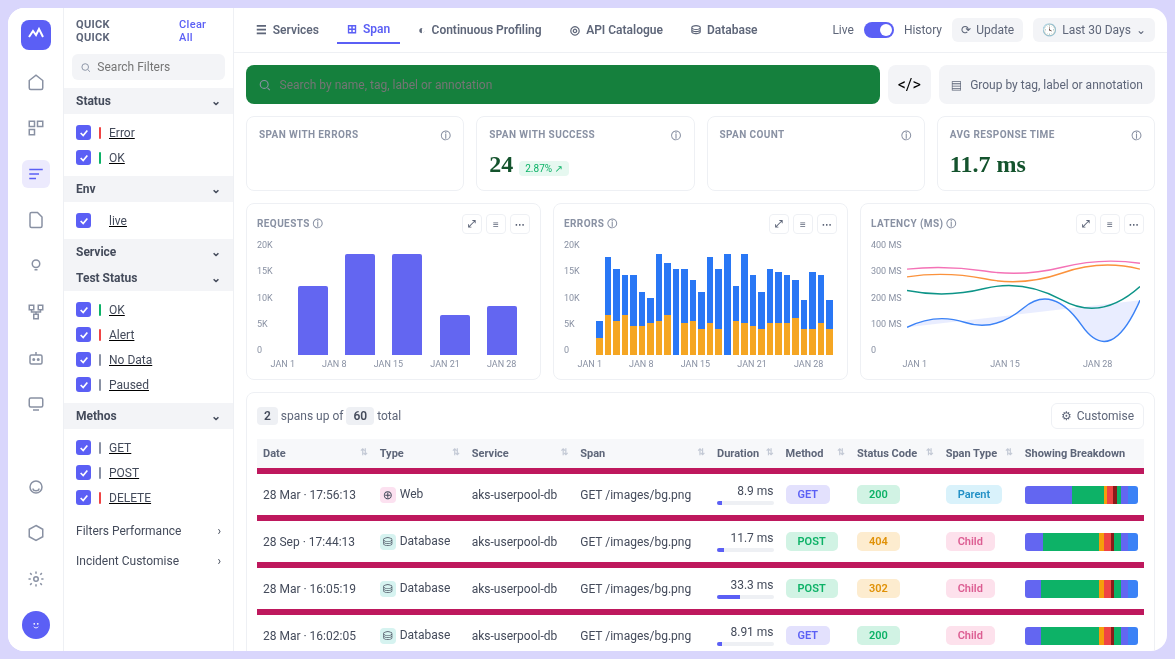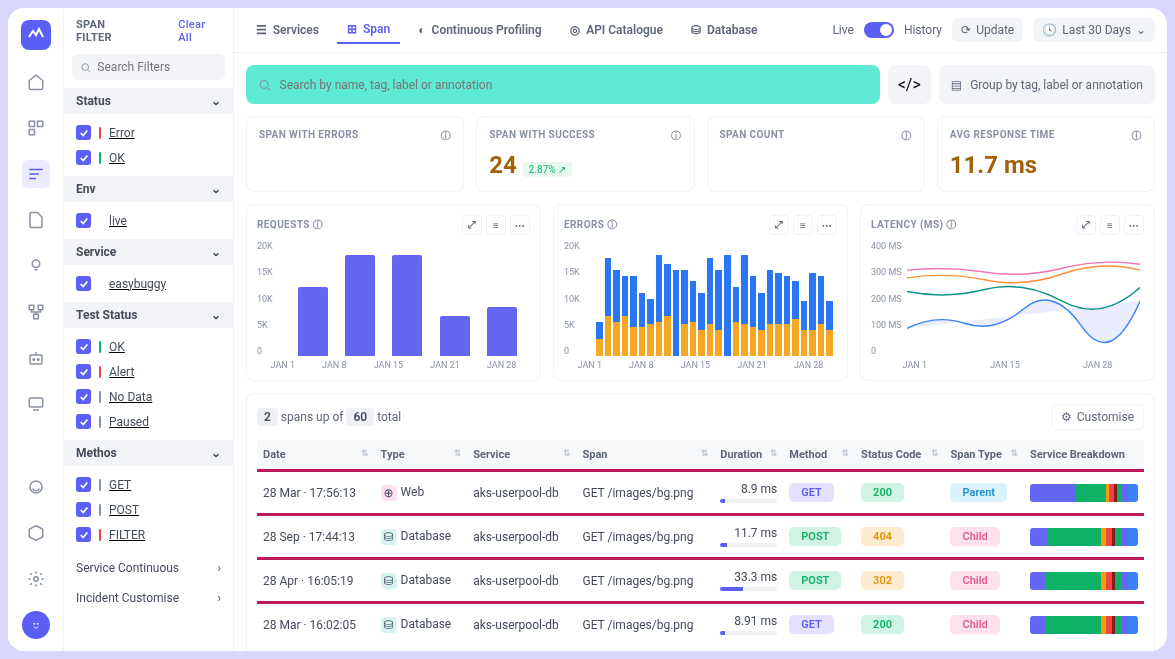--- a/index.html
+++ b/index.html
@@ -25,30 +25,30 @@
 .main { flex: 1; display: flex; flex-direction: column; overflow: hidden; }
 .tabs { display: flex; align-items: center; padding: 8px 12px; border-bottom: 1px solid #eef0f4; gap: 8px; }
 .tab { display: flex; align-items: center; gap: 6px; padding: 6px 10px; font-size: 12px; color: #5e6679; font-weight: 600; cursor: pointer; border-radius: 6px; }
 .tab.active { color: #5b5ff5; border-bottom: 2px solid #5b5ff5; border-radius: 0; }
 .tabs-right { margin-left: auto; display: flex; align-items: center; gap: 10px; font-size: 12px; color: #5e6679; }
 .toggle { width: 30px; height: 16px; background: #5b5ff5; border-radius: 8px; position: relative; }
 .toggle::after { content: ''; width: 12px; height: 12px; background: #fff; border-radius: 50%; position: absolute; right: 2px; top: 2px; }
 .btn-sm { background: #f3f4f7; border-radius: 6px; padding: 5px 9px; display: flex; align-items: center; gap: 5px; cursor: pointer; font-size: 12px; }
 .content { padding: 12px; overflow-y: auto; }
 .searchbar-row { display: flex; gap: 8px; margin-bottom: 12px; }
-.searchbar { flex: 1; background: #5eead4; border-radius: 8px; padding: 10px 12px; display: flex; align-items: center; gap: 8px; color: #8991a3; font-size: 12px; }
+.searchbar { flex: 1; background: #15803d; border-radius: 8px; padding: 10px 12px; display: flex; align-items: center; gap: 8px; color: #8991a3; font-size: 12px; }
 .searchbar input { border: none; background: transparent; outline: none; width: 100%; font-size: 12px; }
 .iconbtn { background: #f3f4f7; border-radius: 8px; padding: 10px; display: flex; align-items: center; justify-content: center; cursor: pointer; }
 .groupbtn { background: #f3f4f7; border-radius: 8px; padding: 10px 12px; display: flex; align-items: center; gap: 8px; font-size: 12px; color: #5e6679; cursor: pointer; }
 .cards { display: flex; gap: 12px; margin-bottom: 12px; }
 .card { flex: 1; border: 1px solid #eef0f4; border-radius: 8px; padding: 12px; }
 .card-title { display: flex; justify-content: space-between; font-size: 10px; font-weight: 700; color: #8991a3; letter-spacing: 0.4px; margin-bottom: 8px; }
 .card-val { font-size: 24px; font-weight: 700; }
 .val-red { color: #ef4444; }
-.val-green { color: #a16207; }
+.val-green { color: #14532d; font-family: Liberation Serif, serif; }
 .val-dark { color: #1e2330; }
 .badge-pct { font-size: 10px; color: #0db267; background: #e6f8f0; padding: 2px 6px; border-radius: 4px; margin-left: 6px; }
 .charts { display: flex; gap: 12px; margin-bottom: 12px; }
 .chart { flex: 1; border: 1px solid #eef0f4; border-radius: 8px; padding: 10px; }
 .chart-head { display: flex; justify-content: space-between; align-items: center; font-size: 10px; font-weight: 700; color: #8991a3; letter-spacing: 0.4px; margin-bottom: 6px; }
 .chart-actions { display: flex; gap: 4px; }
 .chart-action { width: 20px; height: 20px; border: 1px solid #eef0f4; border-radius: 4px; display: flex; align-items: center; justify-content: center; font-size: 10px; cursor: pointer; color: #5e6679; }
 .chart-body { height: 115px; position: relative; }
 .chart-xaxis { display: flex; justify-content: space-around; font-size: 9px; color: #8991a3; margin-top: 4px; }
 .chart-yaxis { position: absolute; left: 0; top: 0; bottom: 0; display: flex; flex-direction: column; justify-content: space-between; font-size: 9px; color: #8991a3; }
@@ -60,21 +60,21 @@
 .gbar-b { background: #f5a623; }
 .lines-svg { position: absolute; left: 36px; right: 4px; top: 0; bottom: 0; }
 .table-panel { border: 1px solid #eef0f4; border-radius: 8px; padding: 10px; }
 .table-top { display: flex; justify-content: space-between; align-items: center; font-size: 12px; color: #5e6679; margin-bottom: 10px; }
 .chip { background: #eef0f4; padding: 2px 7px; border-radius: 4px; font-weight: 600; color: #444b5b; }
 .customise { border: 1px solid #eef0f4; border-radius: 6px; padding: 5px 9px; display: flex; align-items: center; gap: 5px; cursor: pointer; font-size: 12px; }
 table { width: 100%; border-collapse: collapse; font-size: 12px; }
 thead { background: #f7f8fa; }
 th { text-align: left; padding: 8px 6px; font-size: 11px; font-weight: 700; color: #5e6679; position: relative; }
 th .sort { color: #c3c9d5; font-size: 9px; cursor: pointer; float: right; }
-td { padding: 10px 6px; border-top: 3px solid #be185d; color: #444b5b; }
+td { padding: 10px 6px; border-top: 6px solid #be185d; color: #444b5b; }
 .type-ico { width: 16px; height: 16px; border-radius: 4px; display: inline-flex; align-items: center; justify-content: center; margin-right: 4px; vertical-align: middle; }
 .type-web { background: #fce1f0; }
 .type-db { background: #d6f3f0; }
 .dur-cell { text-align: right; }
 .dur-bar { height: 4px; background: #eef0f4; border-radius: 2px; margin-top: 3px; overflow: hidden; }
 .dur-fill { height: 100%; background: #5b5ff5; }
 .pill { padding: 3px 12px; border-radius: 5px; font-size: 11px; font-weight: 600; display: inline-block; }
 .p-get { background: #e3e1fd; color: #5b5ff5; }
 .p-post { background: #d1f3e4; color: #0db267; }
 .p-200 { background: #d1f3e4; color: #0db267; }
@@ -172,21 +172,21 @@
             <circle cx="9" cy="10" r="1.5"></circle>
             <circle cx="15" cy="10" r="1.5"></circle>
             <path d="M8 15c1 1.5 2.5 2 4 2s3-.5 4-2" stroke="#fff" stroke-width="1.5" fill="none"></path>
           </svg>
         </div>
     </div>
   </div>
 
   <div class="sidebar">
     <div class="sb-head">
-      <span>SPAN FILTER</span>
+      <span>QUICK QUICK</span>
       <span class="sb-clear">Clear All</span>
     </div>
     <div class="sb-search">
       <svg width="13" height="13" viewBox="0 0 24 24" fill="none" stroke="#8991a3" stroke-width="2">
           <circle cx="11" cy="11" r="7"></circle>
           <path d="M21 21l-4-4"></path>
         </svg>
       <input placeholder="Search Filters" style="">
     </div>
     <div id="sb-dyn">
@@ -226,31 +226,20 @@
               </svg>
             </span>
             <span class="bar" style="background:transparent"></span>
             <span>live</span>
           </div>
         </div>
         <div class="sb-section">
           <span>Service</span>
           <span>⌄</span>
         </div>
-        <div class="sb-items">
-          <div class="sb-check">
-            <span class="box">
-              <svg width="10" height="10" viewBox="0 0 12 12">
-                <path d="M2 6l3 3 5-6" stroke="#fff" stroke-width="2" fill="none"></path>
-              </svg>
-            </span>
-            <span class="bar" style="background:transparent"></span>
-            <span>easybuggy</span>
-          </div>
-        </div>
         <div class="sb-section">
           <span>Test Status</span>
           <span>⌄</span>
         </div>
         <div class="sb-items">
           <div class="sb-check">
             <span class="box">
               <svg width="10" height="10" viewBox="0 0 12 12">
                 <path d="M2 6l3 3 5-6" stroke="#fff" stroke-width="2" fill="none"></path>
               </svg>
@@ -309,26 +298,26 @@
             <span class="bar" style="background:#8991a3"></span>
             <span>POST</span>
           </div>
           <div class="sb-check">
             <span class="box">
               <svg width="10" height="10" viewBox="0 0 12 12">
                 <path d="M2 6l3 3 5-6" stroke="#fff" stroke-width="2" fill="none"></path>
               </svg>
             </span>
             <span class="bar" style="background:#ef4444"></span>
-            <span>FILTER</span>
+            <span>DELETE</span>
           </div>
         </div>
       </div>
     <div class="sb-link">
-        <span>Service Continuous</span>
+        <span>Filters Performance</span>
         <span>›</span>
       </div>
     <div class="sb-link">
         <span>Incident Customise</span>
         <span>›</span>
       </div>
   </div>
 
   <div class="main">
     <div class="tabs">
@@ -638,21 +627,21 @@
           <thead>
               <tr id="thead-row">
                 <th>Date<span class="sort">⇅</span></th>
                 <th>Type<span class="sort">⇅</span></th>
                 <th>Service<span class="sort">⇅</span></th>
                 <th>Span<span class="sort">⇅</span></th>
                 <th>Duration<span class="sort">⇅</span></th>
                 <th>Method<span class="sort">⇅</span></th>
                 <th>Status Code<span class="sort">⇅</span></th>
                 <th>Span Type<span class="sort">⇅</span></th>
-                <th>Service Breakdown</th>
+                <th>Showing Breakdown</th>
               </tr>
             </thead>
           <tbody id="tbody">
               <tr>
     <td>28 Mar · 17:56:13</td>
     <td><span class="type-ico type-web">⊕</span>Web</td>
     <td>aks-userpool-db</td>
     <td>GET /images/bg.png</td>
     <td class="dur-cell">8.9 ms<div class="dur-bar">
                     <div class="dur-fill" style="width:8%"></div>
@@ -691,21 +680,21 @@
                     <div class="bseg" style="background:#f59e0b;flex:4"></div>
                     <div class="bseg" style="background:#ef4444;flex:6"></div>
                     <div class="bseg" style="background:#8b1a1a;flex:3"></div>
                     <div class="bseg" style="background:#0db267;flex:6"></div>
                     <div class="bseg" style="background:#6366f1;flex:6"></div>
                     <div class="bseg" style="background:#3b82f6;flex:9"></div>
                   </div>
                 </td>
   </tr>
               <tr>
-    <td>28 Apr · 16:05:19</td>
+    <td>28 Mar · 16:05:19</td>
     <td><span class="type-ico type-db">⛁</span>Database</td>
     <td>aks-userpool-db</td>
     <td>GET /images/bg.png</td>
     <td class="dur-cell">33.3 ms<div class="dur-bar">
                     <div class="dur-fill" style="width:40%"></div>
                   </div></td>
     <td><span class="pill p-post">POST</span></td>
     <td><span class="pill p-302">302</span></td>
     <td><span class="pill p-child">Child</span></td>
     <td>

